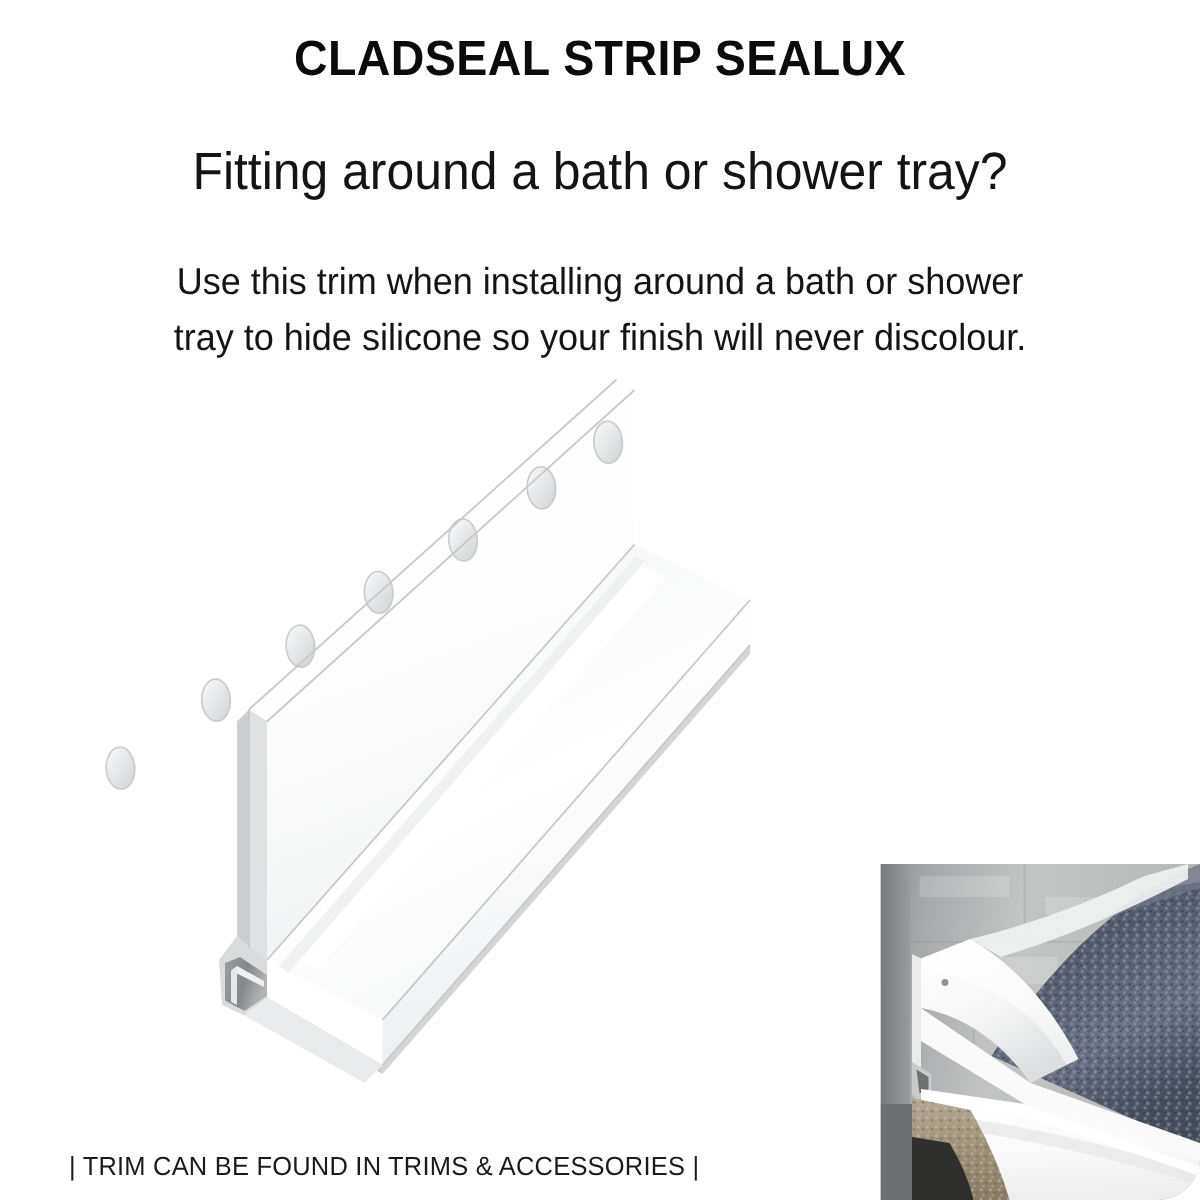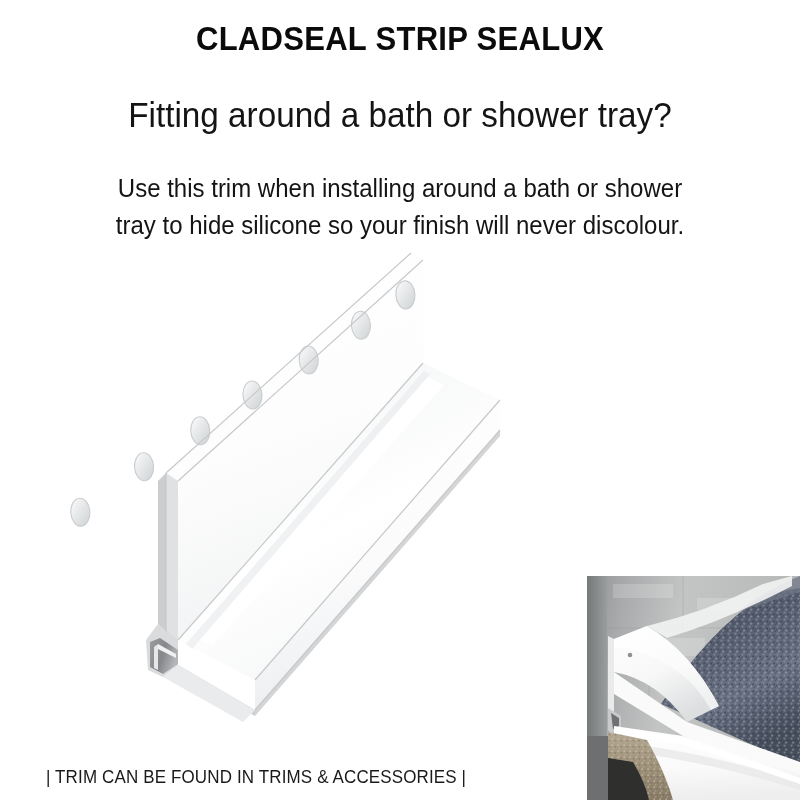--- a/index.html
+++ b/index.html
@@ -10,20 +10,21 @@
   body {
     font-family: "Liberation Sans", sans-serif;
     color: #000000;
   }
   #page {
     position: relative;
     width: 800px;
     height: 800px;
     background: #ffffff;
     overflow: hidden;
+    border-radius: 28px;
   }
 
   
   .text-block {
     position: absolute;
     left: 0;
     top: 0;
     width: 800px;
     text-align: center;
   }

